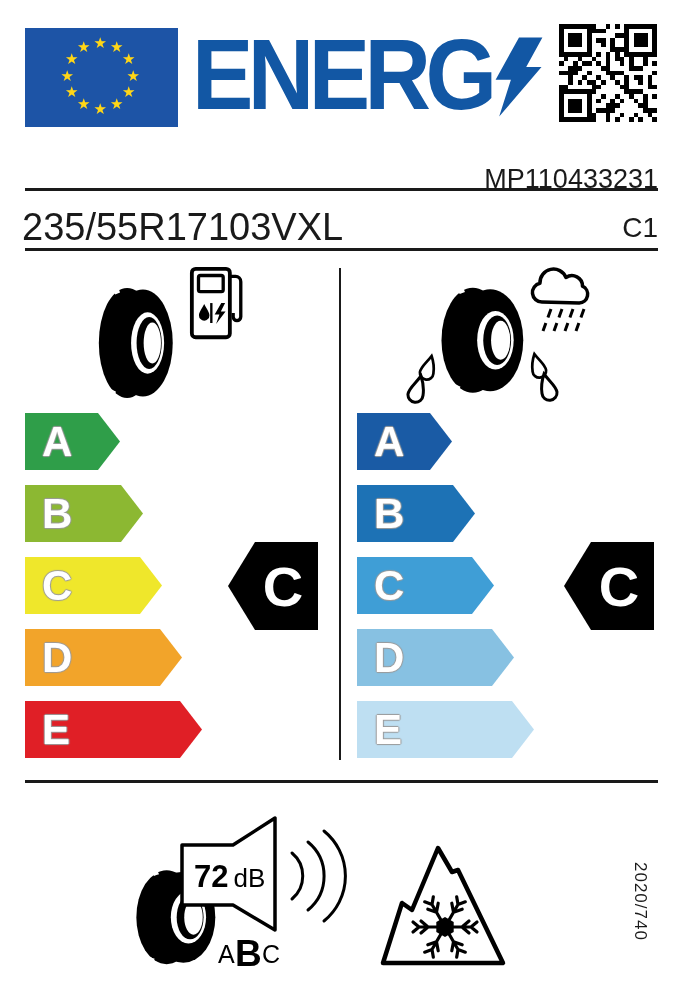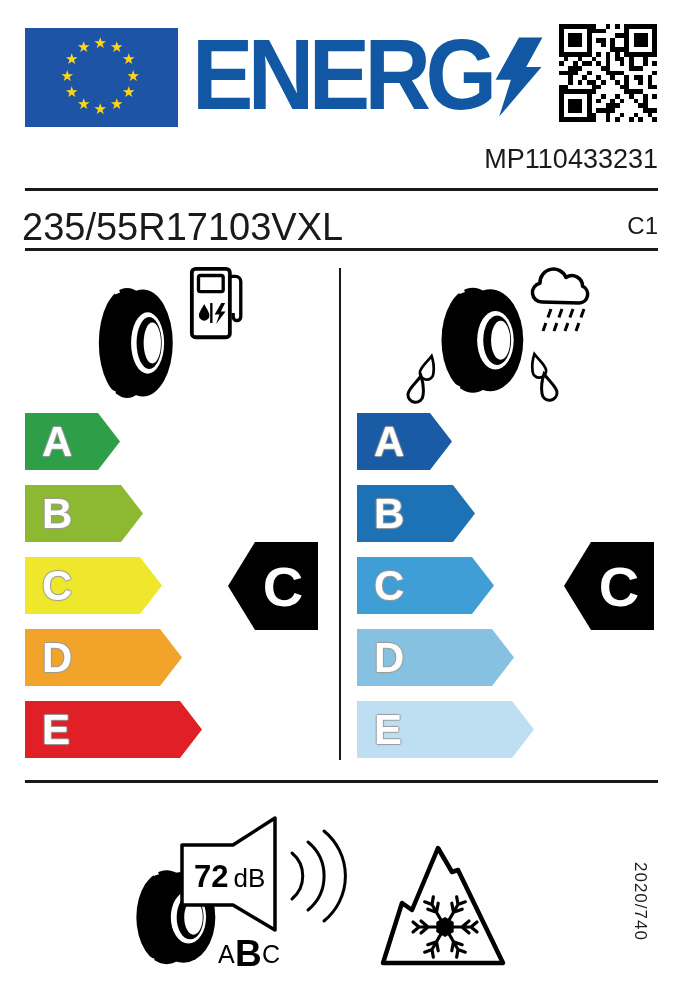--- a/index.html
+++ b/index.html
@@ -12,23 +12,23 @@
   
   .flag{position:absolute;left:25px;top:28px;width:153px;height:99px;}
   .star{position:absolute;font-size:15px;line-height:1;}
   .logo{position:absolute;left:192px;top:24px;font-size:100px;font-weight:bold;
         letter-spacing:-6px;line-height:1;transform:scaleX(.92);transform-origin:left top;white-space:nowrap;}
   .bolt{position:absolute;left:492px;top:34px;}
   .qr{position:absolute;left:559px;top:24px;}
 
   
   .brand{position:absolute;left:25px;top:152px;font-size:27px;font-weight:bold;letter-spacing:.5px;}
-  .code{position:absolute;right:24px;top:144px;font-size:27px;}
+  .code{position:absolute;right:24px;top:164px;font-size:27px;}
   .size{position:absolute;left:22px;top:206px;font-size:38px;}
-  .tclass{position:absolute;right:24px;top:212px;font-size:24px;}
+  .tclass{position:absolute;right:24px;top:212px;font-size:28px;}
 
   
   .arrow{position:absolute;height:57px;line-height:57px;box-sizing:border-box;padding-left:17px;
          font-size:42px;font-weight:bold;color:#fff;
          clip-path:polygon(0 0,calc(100% - 22px) 0,100% 50%,calc(100% - 22px) 100%,0 100%);
          text-shadow:0 1px 1px #9b9b9b,1px 0 1px #9b9b9b,-1px 0 1px #9b9b9b,0 -1px 1px #9b9b9b;}
   .arrow.left{left:25px;} .arrow.right{left:357px;}
   .s0{width:95px;} .s1{width:118px;} .s2{width:137px;} .s3{width:157px;} .s4{width:177px;}
   .r0{top:413px;} .r1{top:485px;} .r2{top:557px;} .r3{top:629px;} .r4{top:701px;}
 

